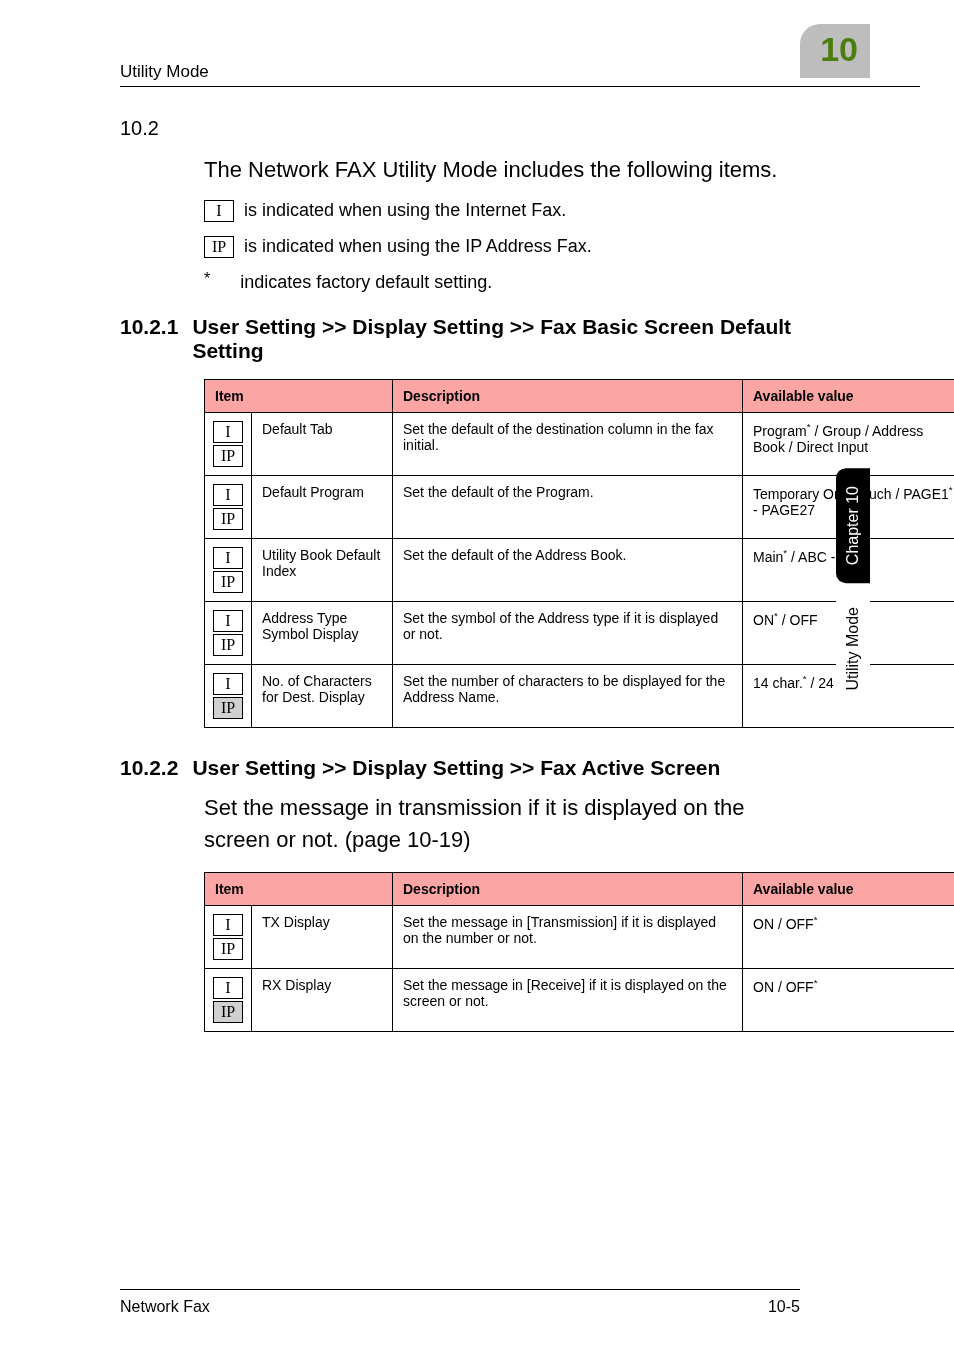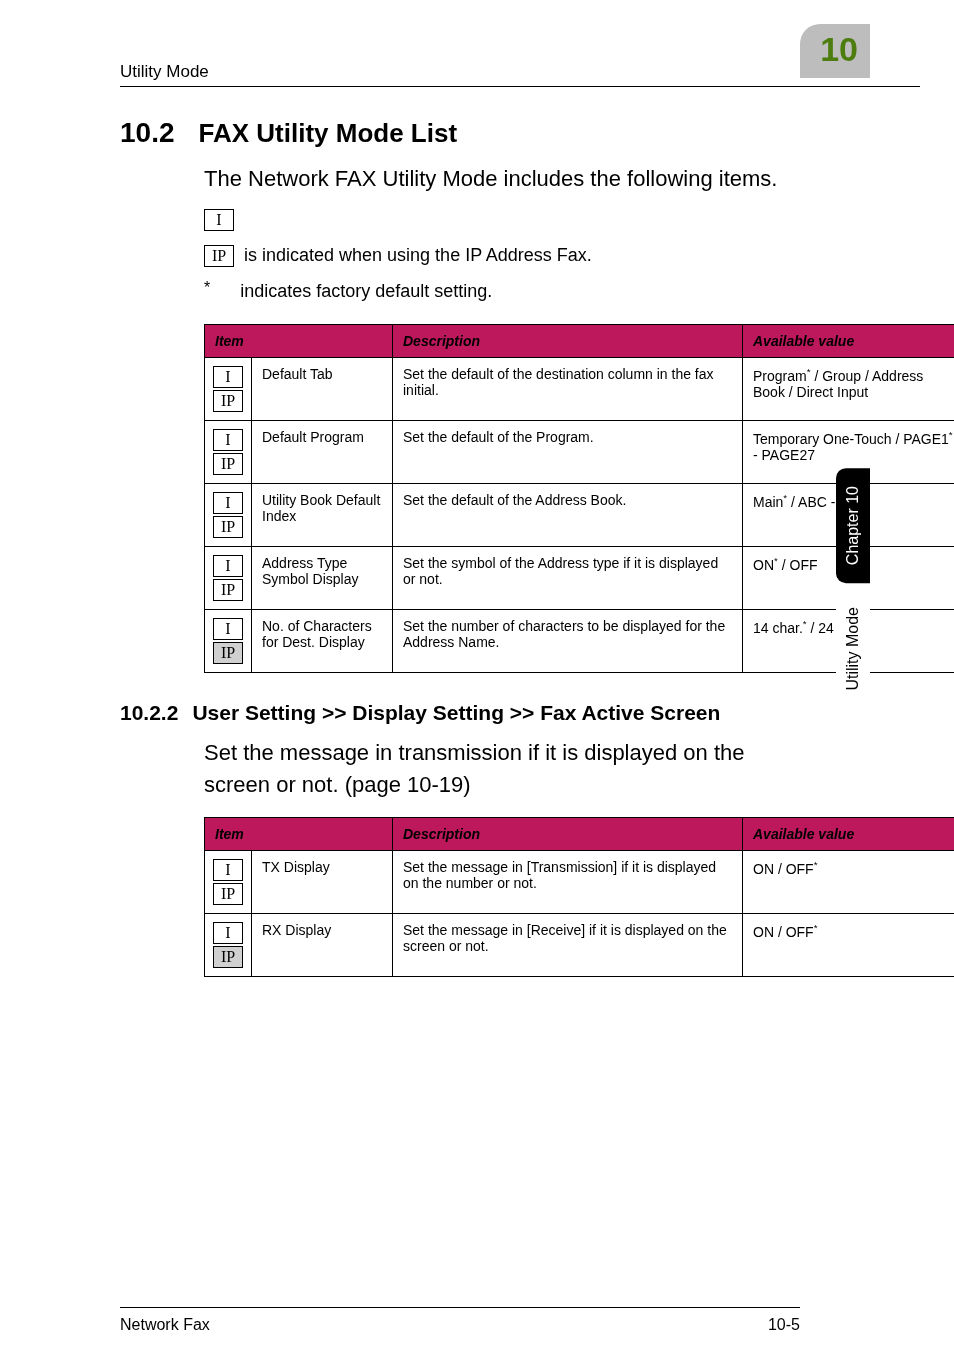--- a/index.html
+++ b/index.html
@@ -58,22 +58,22 @@
   .content {
     padding: 20px 70px 0 120px;
   }
   .h2row {
     display: flex;
     align-items: baseline;
     gap: 24px;
     margin: 10px 0 14px 0;
   }
   .h2num {
-    font-size: 28px;
-    font-weight: bold;
+    font-size: 20px;
+    font-weight: normal;
   }
   .h2title {
     font-size: 26px;
     font-weight: bold;
   }
   .indent {
     margin-left: 84px;
   }
   .body-text {
     font-size: 22px;
@@ -133,23 +133,22 @@
     margin: 16px 0 28px 0;
     font-size: 14px;
   }
   table.data th, table.data td {
     border: 1px solid #000;
     padding: 8px 10px;
     vertical-align: top;
     text-align: left;
   }
   table.data th {
-    background: #be185d;
-    font-weight: bold;
-    font-style: italic;
+    background: #fca5a5;
+    font-weight: bold;
   }
   .cell-icons {
     width: 38px;
     padding: 6px 4px !important;
   }
   .cell-icons .icon-box {
     display: flex;
     margin: 2px auto;
   }
   .cell-item { width: 120px; }
@@ -177,21 +176,21 @@
     background: #000;
     color: #fff;
   }
   .tab-light {
     background: #fff;
     color: #000;
   }
 
   .footer {
     position: absolute;
-    bottom: 18px;
+    bottom: 36px;
     left: 120px;
     right: 70px;
   }
   .hr-bottom {
     border: none;
     border-top: 1px solid #000;
     margin: 0 0 8px 0;
   }
   .footer-row {
     display: flex;
@@ -211,41 +210,45 @@
       <div class="shadow-block"></div>
       <div class="chapter-num">10</div>
     </div>
   </div>
   <hr class="hr-top">
 
   <div class="content">
 
     <div class="h2row">
       <div class="h2num">10.2</div>
-      <div class="h2title">FAX Utility Mode List</div>
     </div>
 
     <div class="indent">
       <div class="body-text">The Network FAX Utility Mode includes the following items.</div>
 
       <div class="legend-row">
         <span class="icon-box">I</span>
+        <span> is indicated when using the Internet Fax.</span>
       </div>
 
       <div class="legend-row">
         <span class="icon-box">IP</span>
         <span> is indicated when using the IP Address Fax.</span>
       </div>
 
       <div class="star-row">
         <span class="star">*</span>
         <span>indicates factory default setting.</span>
       </div>
     </div>
 
+    <div class="h3row">
+      <div class="h3num">10.2.1</div>
+      <div class="h3title">User Setting &gt;&gt; Display Setting &gt;&gt; Fax Basic Screen Default Setting</div>
+    </div>
 
     <div class="indent">
 
       <table class="data">
         <thead>
           <tr>
             <th colspan="2">Item</th>
             <th class="cell-desc">Description</th>
             <th class="cell-avail">Available value</th>
           </tr>

